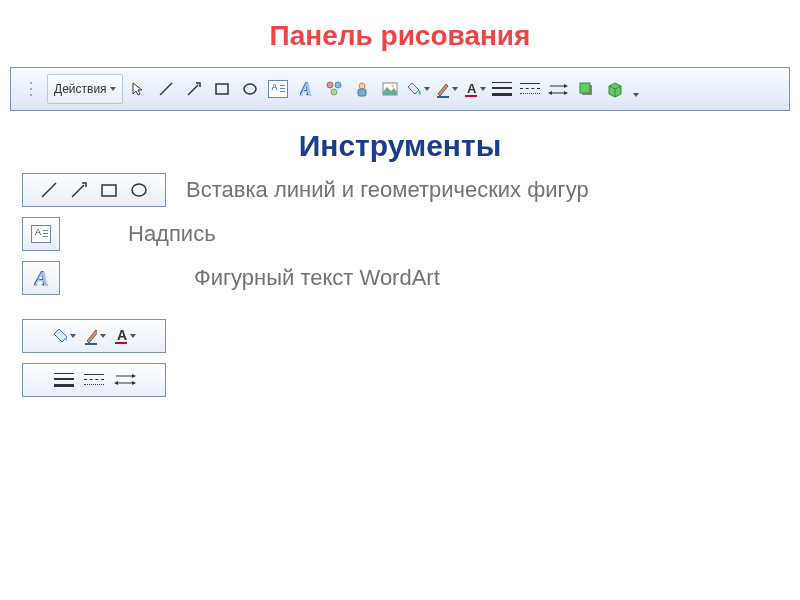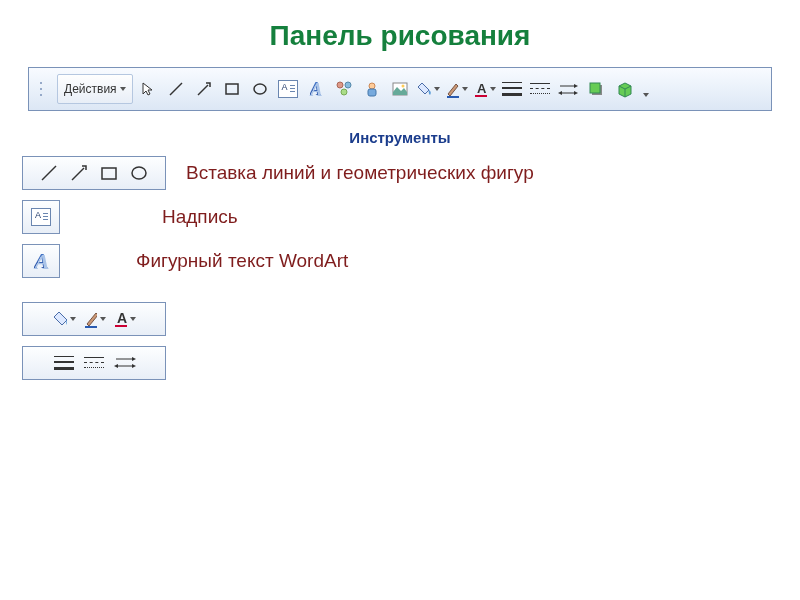--- a/index.html
+++ b/index.html
@@ -6,33 +6,33 @@
     margin: 0;
     padding: 0;
     width: 800px;
     height: 600px;
     font-family: Arial, sans-serif;
     background: #fff;
     overflow: hidden;
   }
   .title {
     text-align: center;
-    color: #15803d;
+    color: #ef4444;
     font-size: 28px;
     font-weight: bold;
     margin: 20px 0 15px;
   }
   .toolbar {
-    margin: 0 28px;
+    margin: 0 10px;
     border: 1px solid #7a92b8;
     background: linear-gradient(#f8fbff, #dce7f5);
     height: 42px;
     display: flex;
     align-items: center;
-    padding: 0 0;
+    padding: 0 8px;
     gap: 2px;
   }
   .tool-label {
     font-size: 12px;
     color: #333;
     padding: 2px 6px;
     display: flex;
     align-items: center;
     background: linear-gradient(#fefefe, #e8eef7);
     border: 1px solid #b5c7e0;
@@ -50,21 +50,21 @@
   .dd-arrow {
     margin-left: 3px;
     width: 0; height: 0;
     border-left: 3px solid transparent;
     border-right: 3px solid transparent;
     border-top: 4px solid #555;
   }
   .subtitle {
     text-align: center;
     color: #1a3c8c;
-    font-size: 15px;
+    font-size: 30px;
     font-weight: bold;
     margin: 18px 0 10px;
   }
   .row {
     display: flex;
     align-items: center;
     margin: 10px 0 10px 22px;
   }
   .icon-block {
     border: 1px solid #7a92b8;
@@ -77,22 +77,22 @@
     margin-right: 20px;
   }
   .icon-block .cell {
     width: 24px;
     height: 24px;
     display: flex;
     align-items: center;
     justify-content: center;
   }
   .desc {
-    font-size: 19px;
-    color: #7f1d1d;
+    font-size: 22px;
+    color: #737373;
   }
   .cell-split {
     display: flex;
     align-items: center;
   }
   .mini-dd {
     margin-left: 3px;
     width: 0; height: 0;
     border-left: 3px solid transparent;
     border-right: 3px solid transparent;
@@ -317,30 +317,30 @@
 </div>
 
 <div class="row">
   <div class="icon-block">
     <div class="cell">
         <div class="text-box-icon">
           <div class="lines"></div>
         </div>
       </div>
   </div>
-  <div class="desc" style="margin-left:82px;">Надпись</div>
+  <div class="desc" style="margin-left:48px;">Надпись</div>
 </div>
 
 <div class="row">
   <div class="icon-block">
     <div class="cell">
         <span class="wordart-A">A</span>
       </div>
   </div>
-  <div class="desc" style="margin-left:56px;text-align:right;">Фигурный текст WordArt</div>
+  <div class="desc" style="margin-left:114px;text-align:right;">Фигурный текст WordArt</div>
 </div>
 
 <div class="row" style="margin-top:24px;">
   <div class="icon-block" style="min-width:130px;">
     <div class="cell cell-split">
         <svg width="20" height="20">
           <path d="M7 3 L15 11 L10 16 L2 8 Z" fill="#dce8ff" stroke="#4a6ca8"></path>
           <path d="M15 11 Q18 13 16 17 Q13 14 15 11" fill="#5a9bd8"></path>
         </svg>
         <span class="mini-dd"></span>

